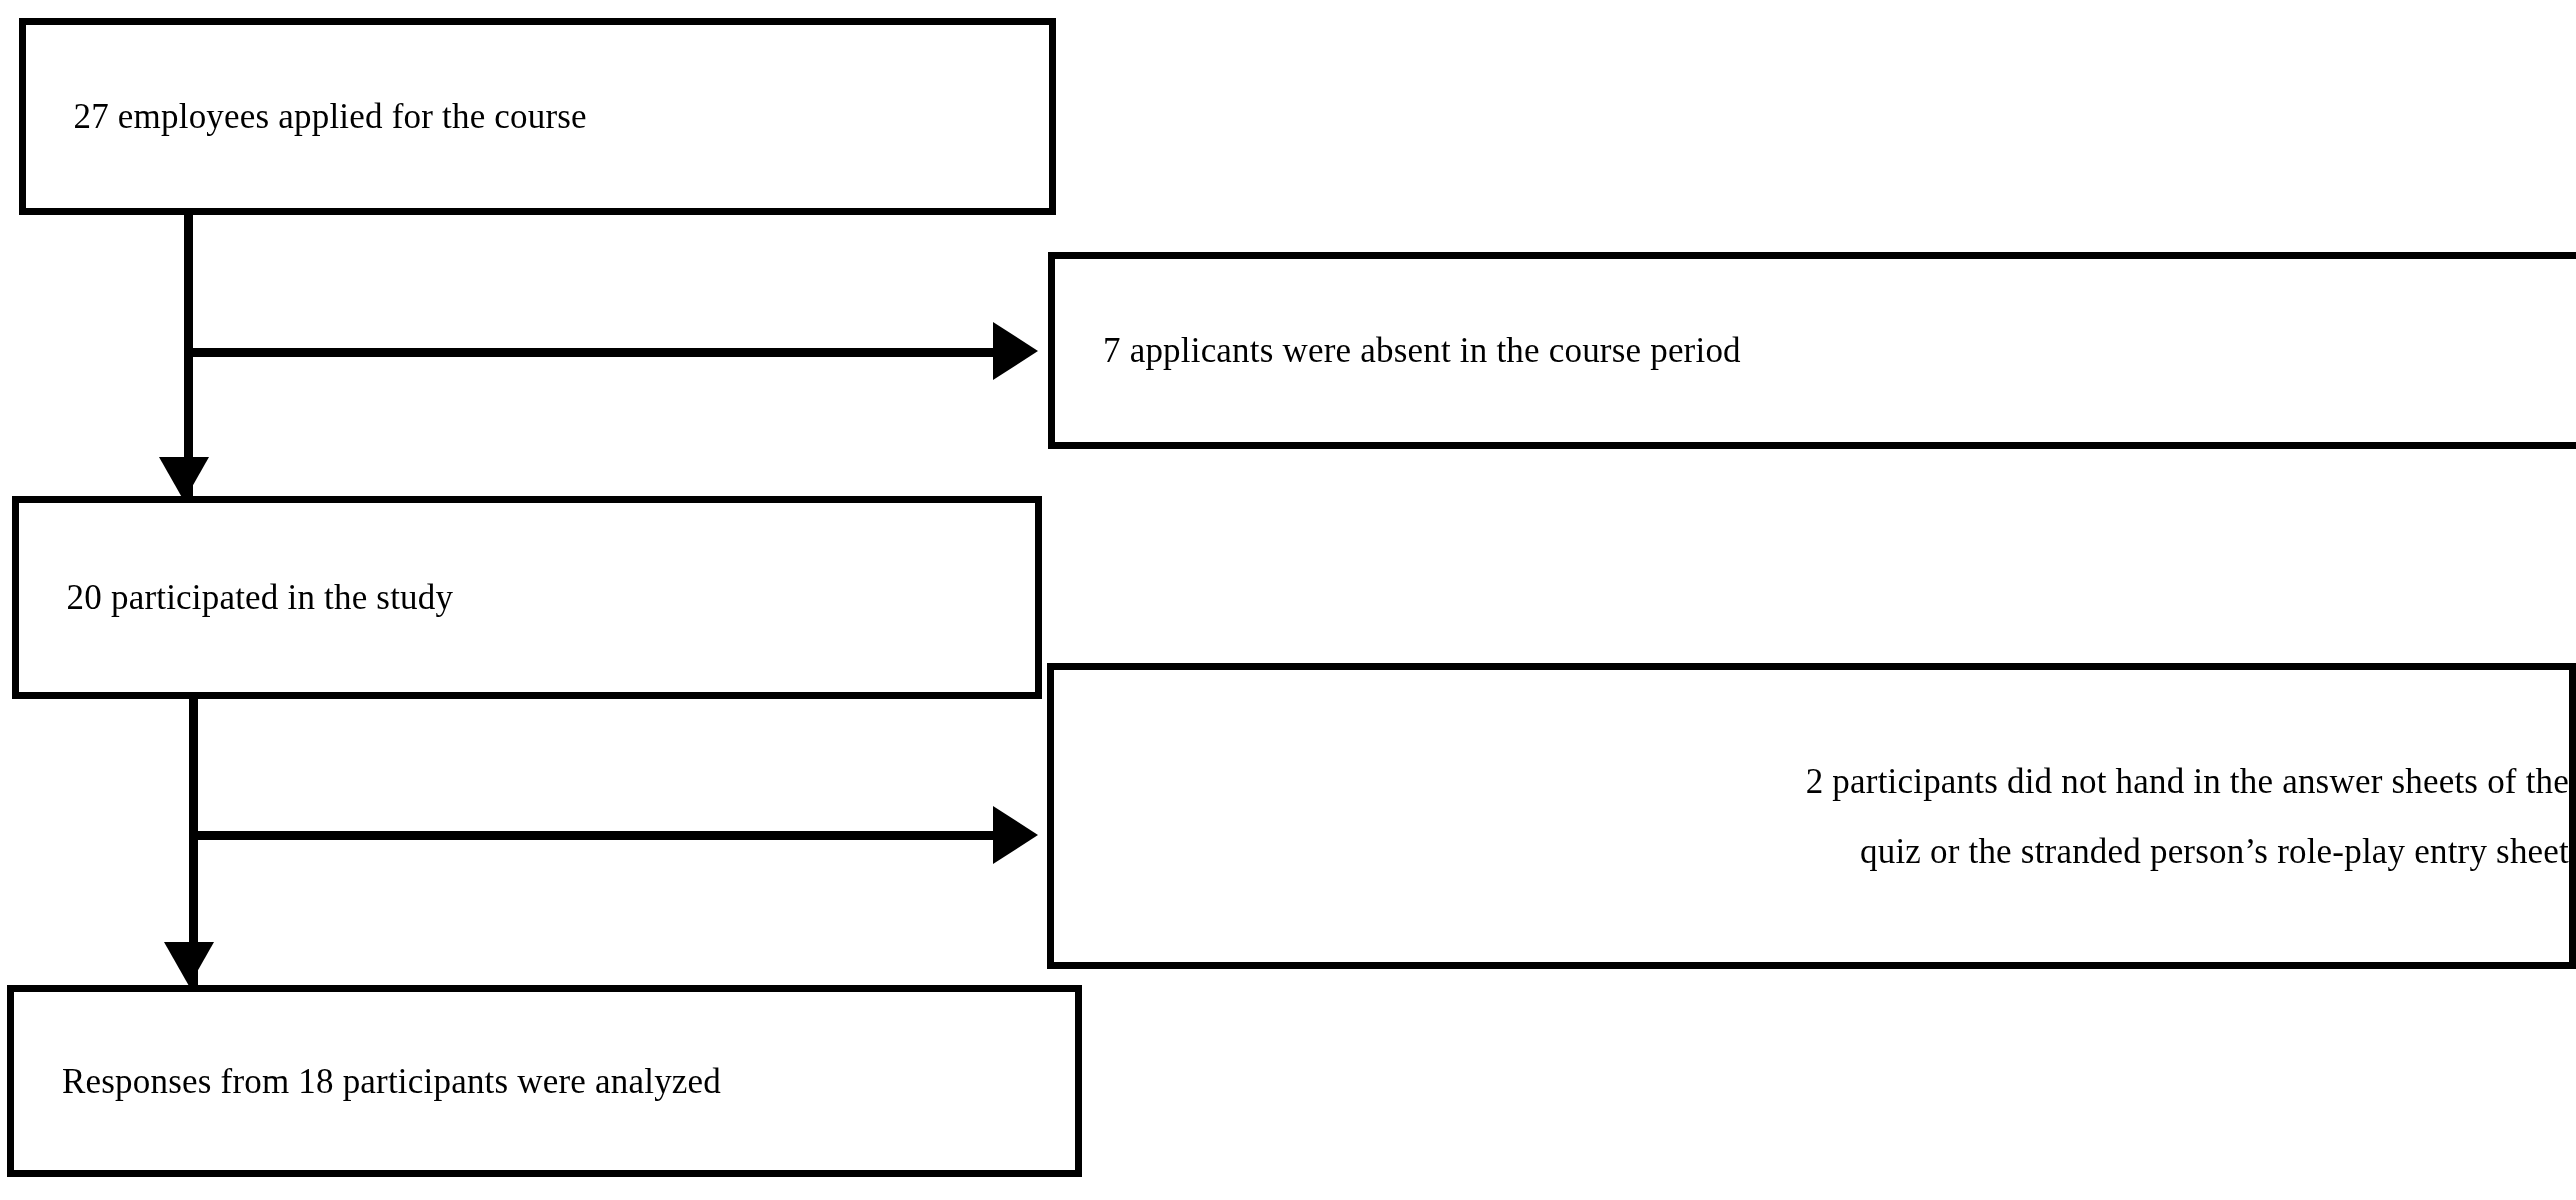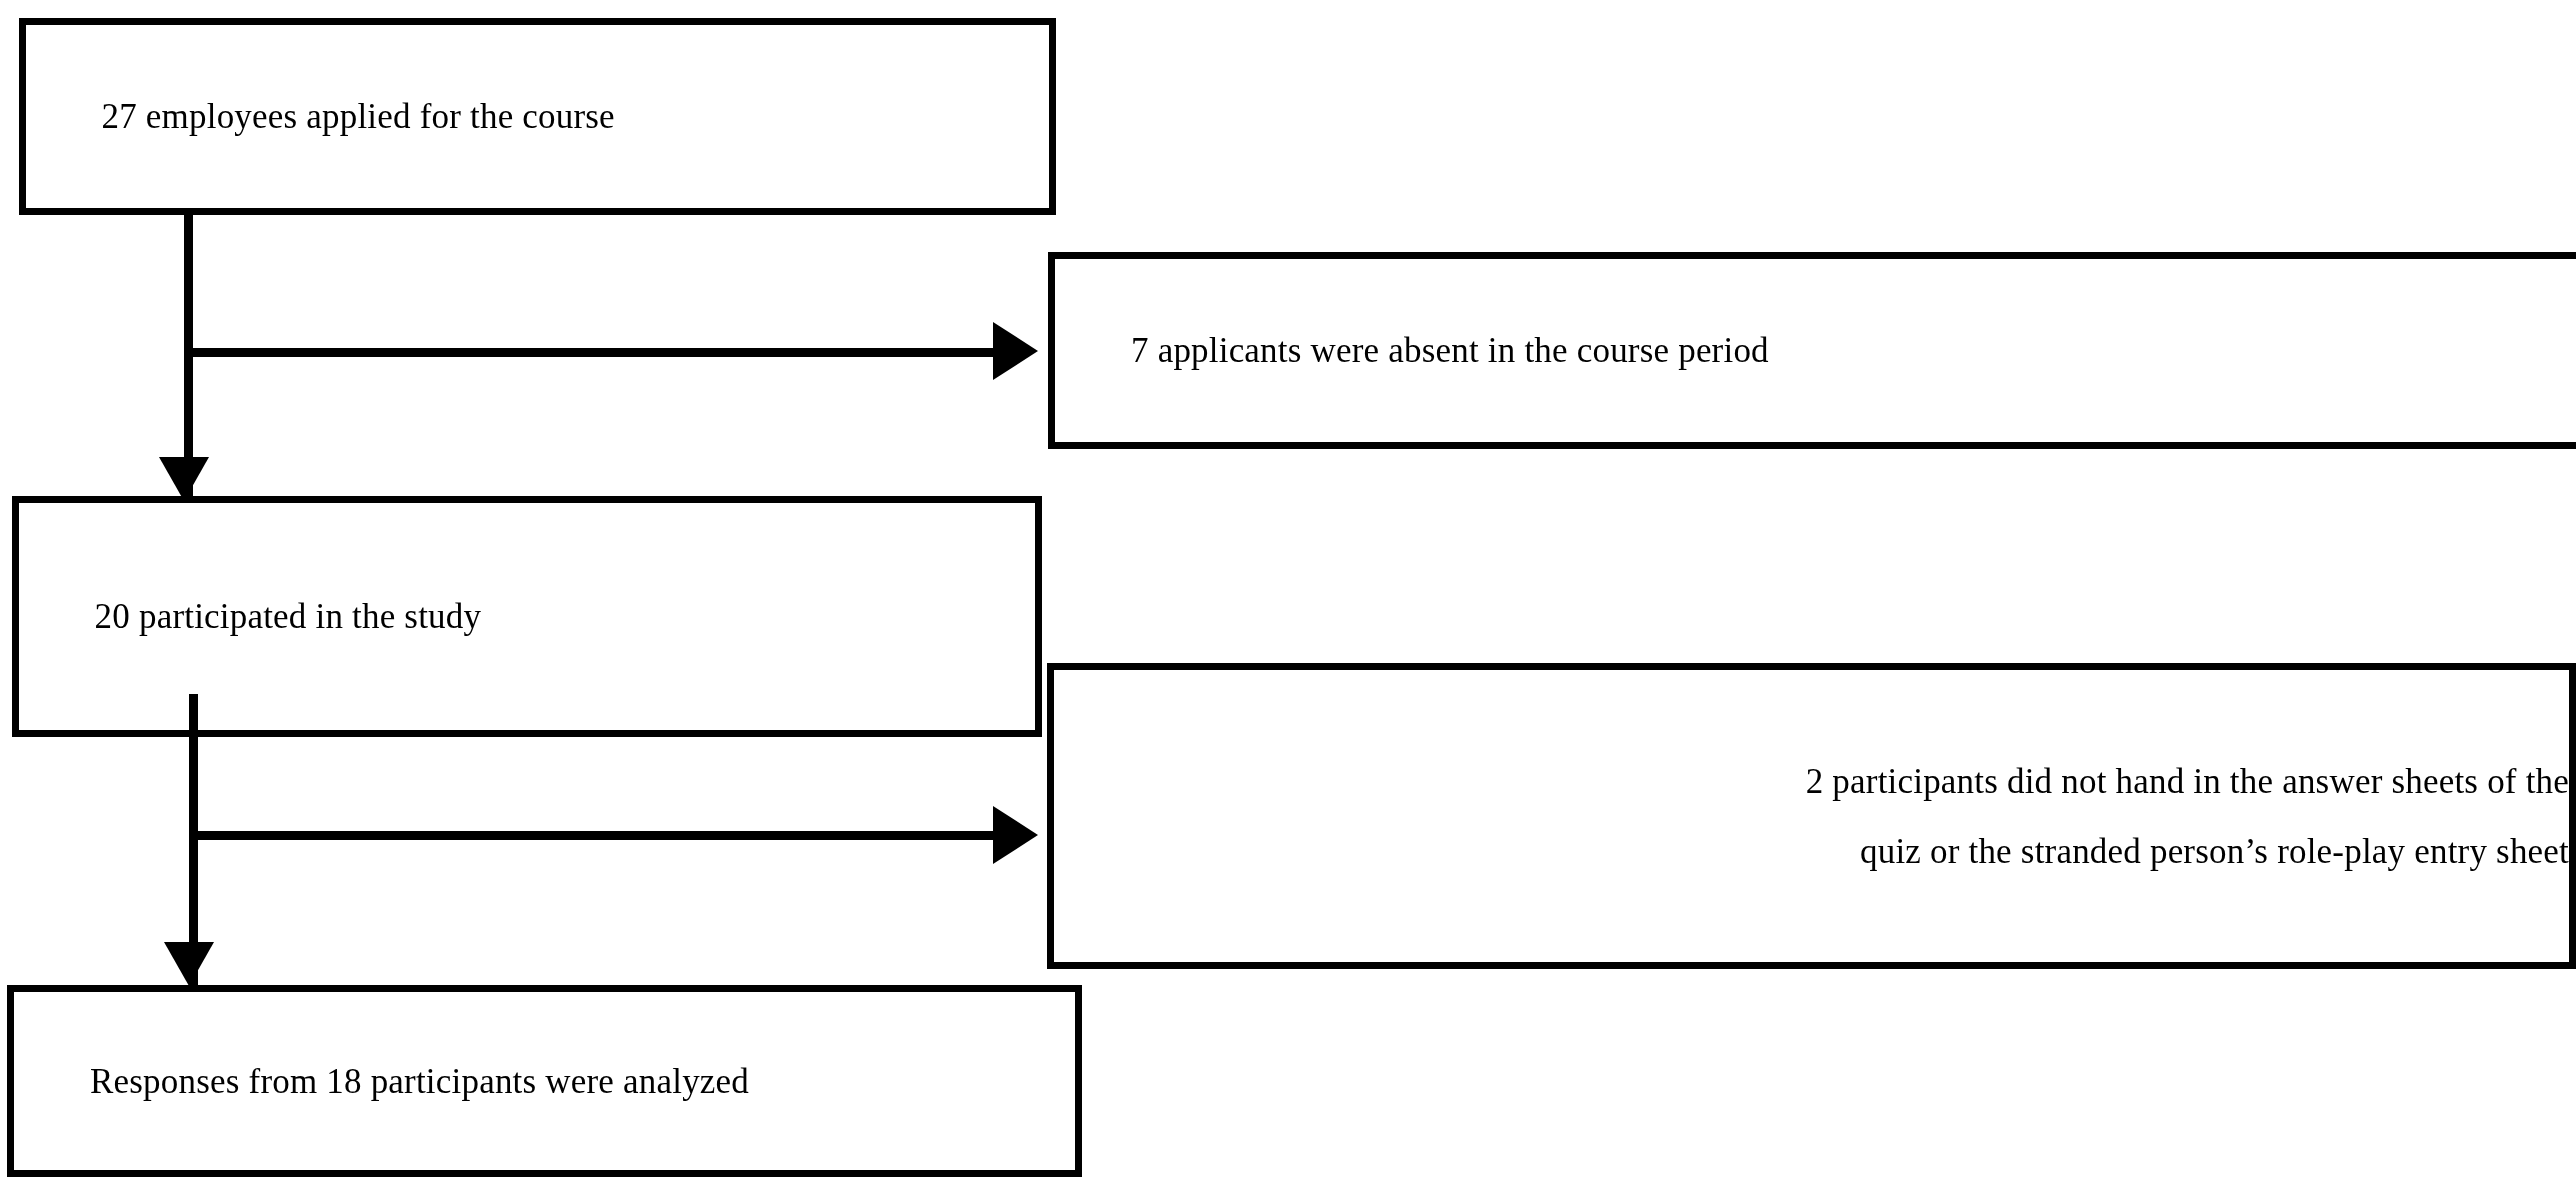--- a/index.html
+++ b/index.html
@@ -25,30 +25,30 @@
     justify-content: center;
     align-items: flex-start;
     color: #000000;
   }
   .node .line {
     display: block;
     font-size: 35px;
     line-height: 1.0;
     letter-spacing: 0.2px;
     white-space: nowrap;
-    padding-left: 76px;
+    padding-left: 48px;
   }
   .node.two-lines .line + .line {
     margin-top: 35px;
   }
 
   
   #node-applied    { left: 18.5px;   top: 18px;   width: 1037px; height: 197px; }
   #node-absent     { left: 1048px; top: 252px;  width: 1750px; height: 197px; }
-  #node-participated { left: 11.6px; top: 496px;  width: 1030px; height: 241px; }
+  #node-participated { left: 11.6px; top: 496px;  width: 1030px; height: 203px; }
   #node-nohandin   { left: 1047px; top: 663px;  width: 1529px; height: 306px; align-items: flex-end; }
   #node-analyzed   { left: 7px;   top: 985px; width: 1075px; height: 192px; }
 
   
   .conn-v {
     position: absolute;
     width: 8.5px;
     background: #000000;
   }
   .conn-h {

